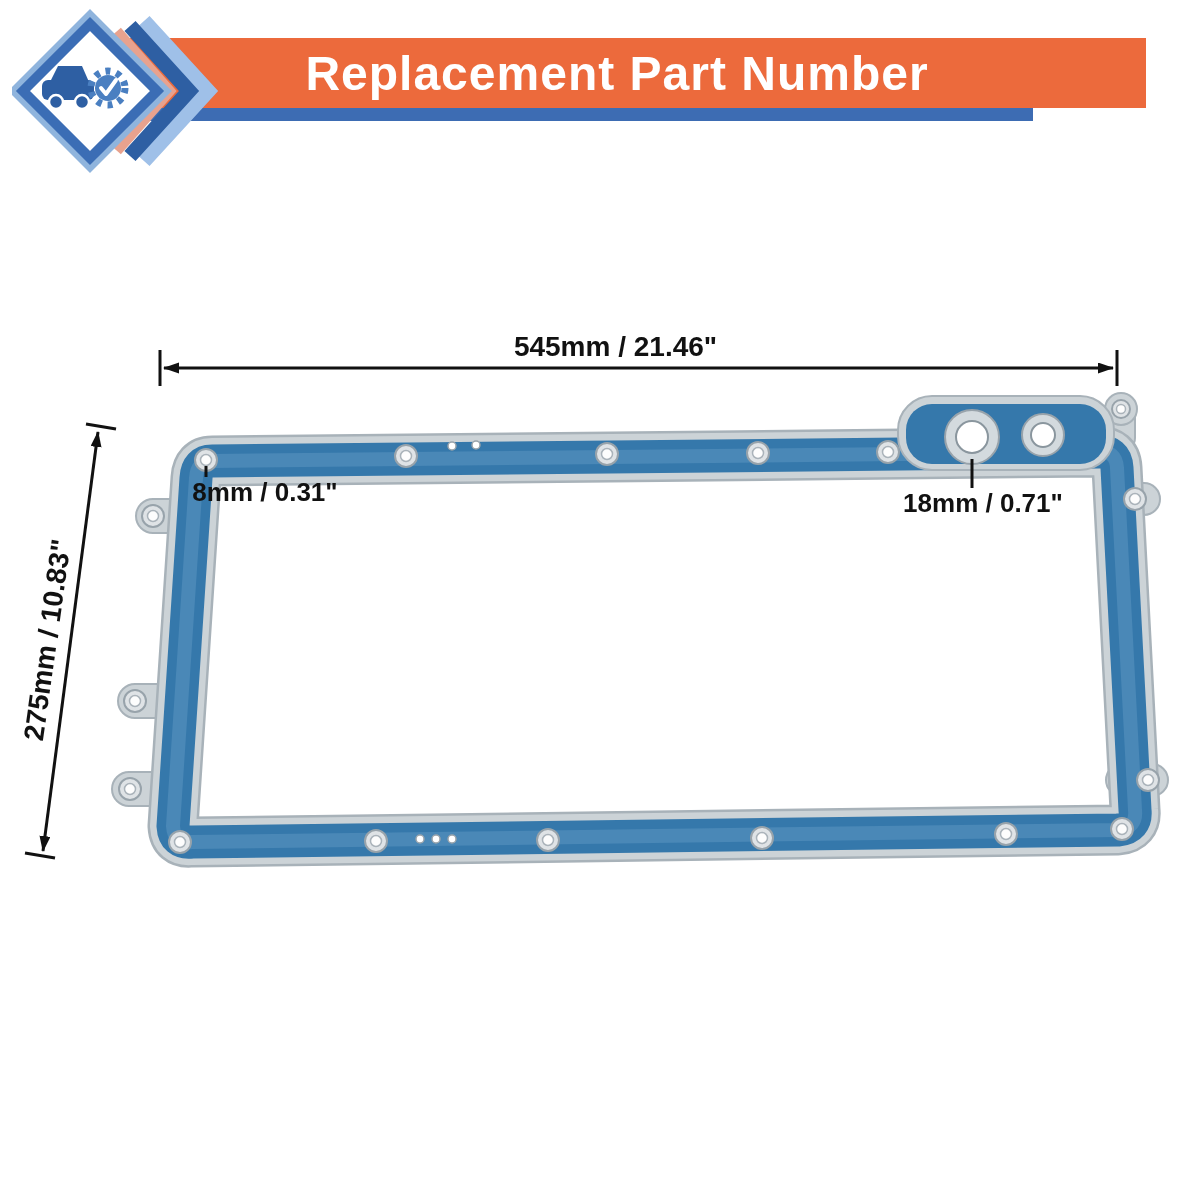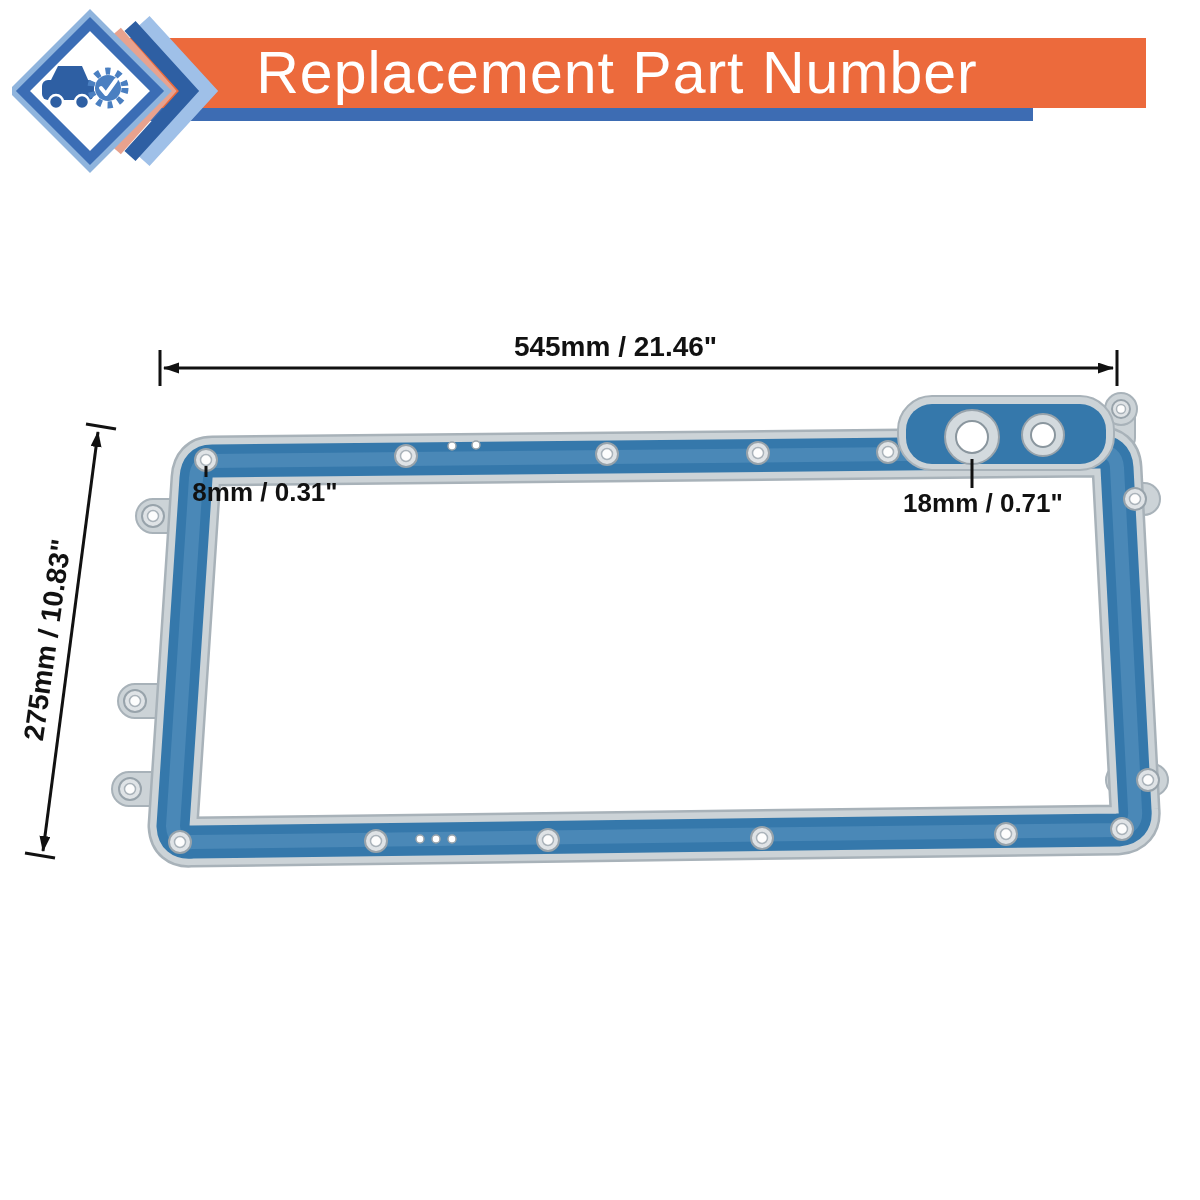--- a/index.html
+++ b/index.html
@@ -12,21 +12,21 @@
   .banner-shadow{
     position:absolute;left:68px;top:55px;width:965px;height:66px;
     background:#3d6cb3;
   }
   .banner{
     position:absolute;left:88px;top:38px;width:1058px;height:70px;
     background:#ec6a3c;
     display:flex;align-items:center;justify-content:center;
   }
   .banner-title{
-    color:#ffffff;font-size:59px;font-weight:normal;letter-spacing:1px;
+    color:#ffffff;font-size:48px;font-weight:bold;letter-spacing:1px;
     white-space:nowrap;
   }
   .logo{
     position:absolute;left:12px;top:6px;width:216px;height:170px;
   }
   
   .diagram{
     position:absolute;left:0;top:0;width:1200px;height:1200px;
   }
   

